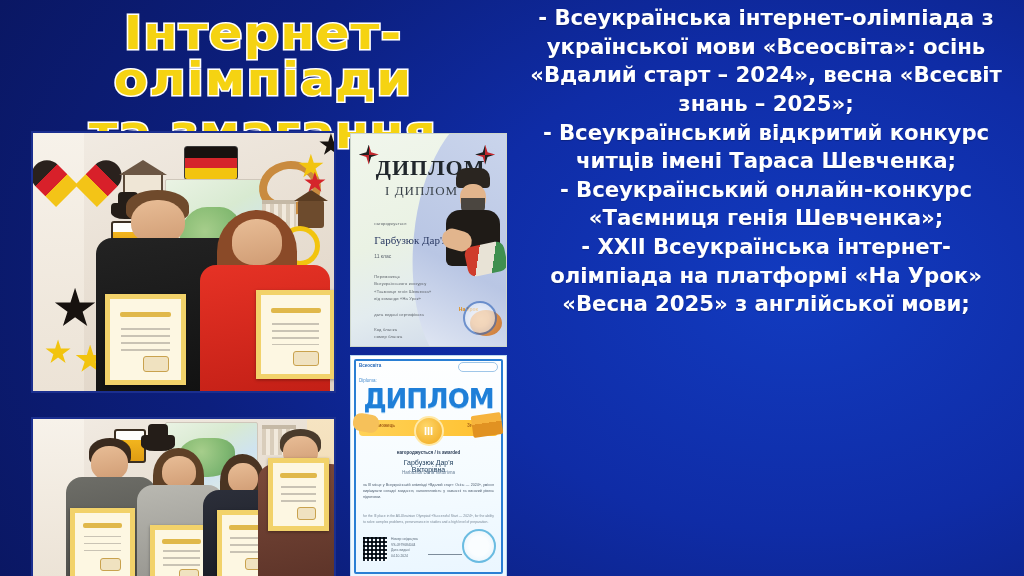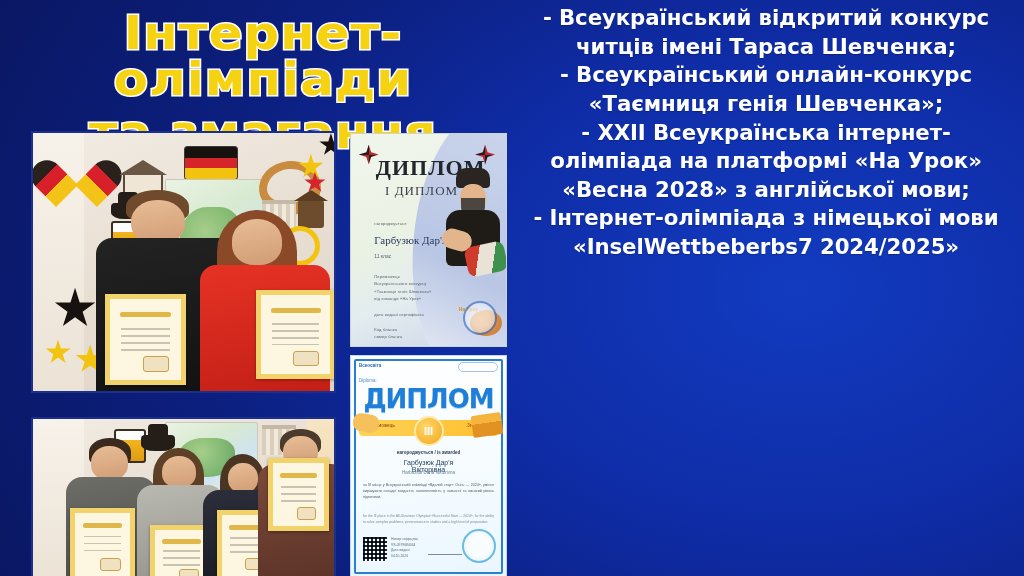--- a/index.html
+++ b/index.html
@@ -461,19 +461,19 @@
       <div>Номер свідоцтва</div>
       <div>VS-0979684044</div>
       <div>Дата видачі</div>
       <div>04.10.2024</div>
     </div>
     <div class="vs-sign"></div>
     <div class="vs-seal"></div>
   </div>
 
   <div class="text-panel">
+    <p>- Всеукраїнська інтернет-олімпіада з української мови  «Всеосвіта»: осінь «Вдалий старт – 2024», весна «Всесвіт знань – 2025»;</p>
     <p>- Всеукраїнський відкритий конкурс читців імені Тараса Шевченка;</p>
     <p>- Всеукраїнський онлайн-конкурс «Таємниця генія Шевченка»;</p>
-    <p>- XXII Всеукраїнська інтернет-олімпіада на платформі «На Урок» «Весна 2028» з англійської мови;</p>
-    <p>- Інтернет-олімпіада з німецької мови «InselWettbeberbs7 2024/2025»</p>
+    <p>- XXII Всеукраїнська інтернет-олімпіада на платформі «На Урок» «Весна 2025» з англійської мови;</p>
   </div>
 
 </div>
 
 </body></html>

